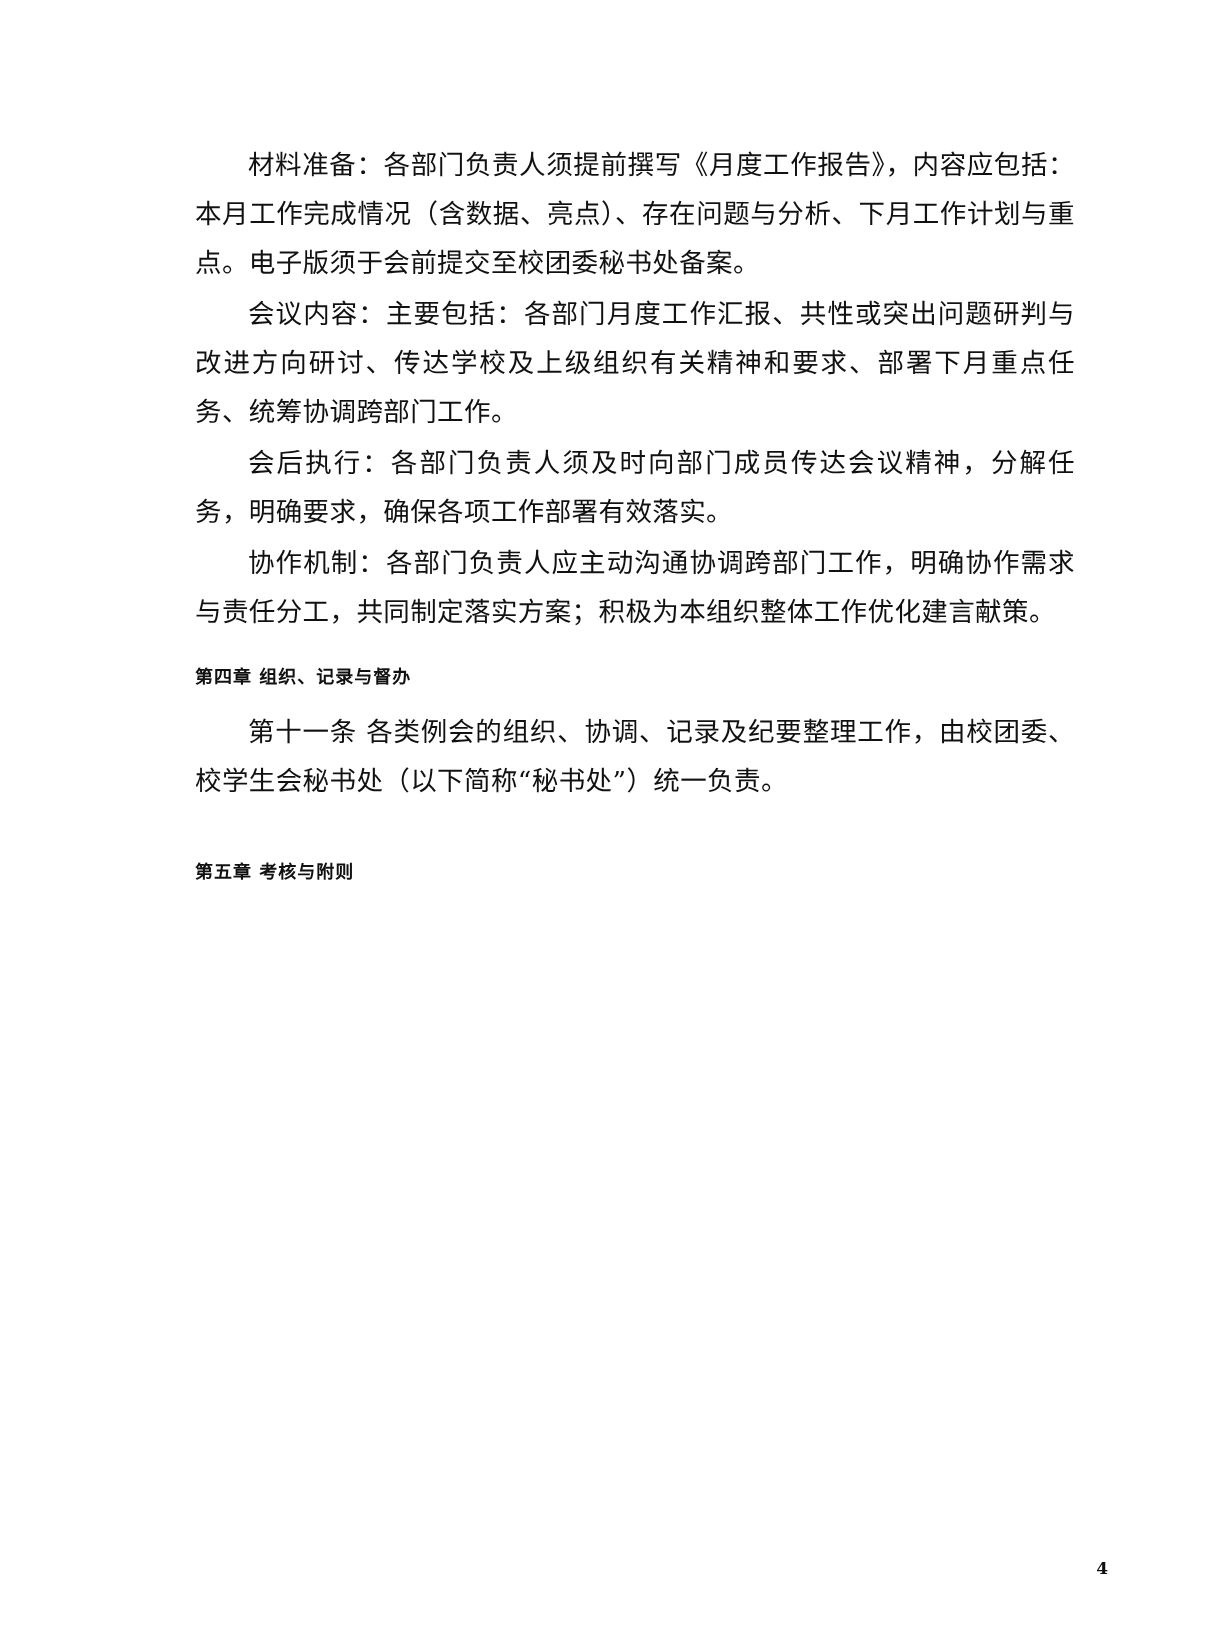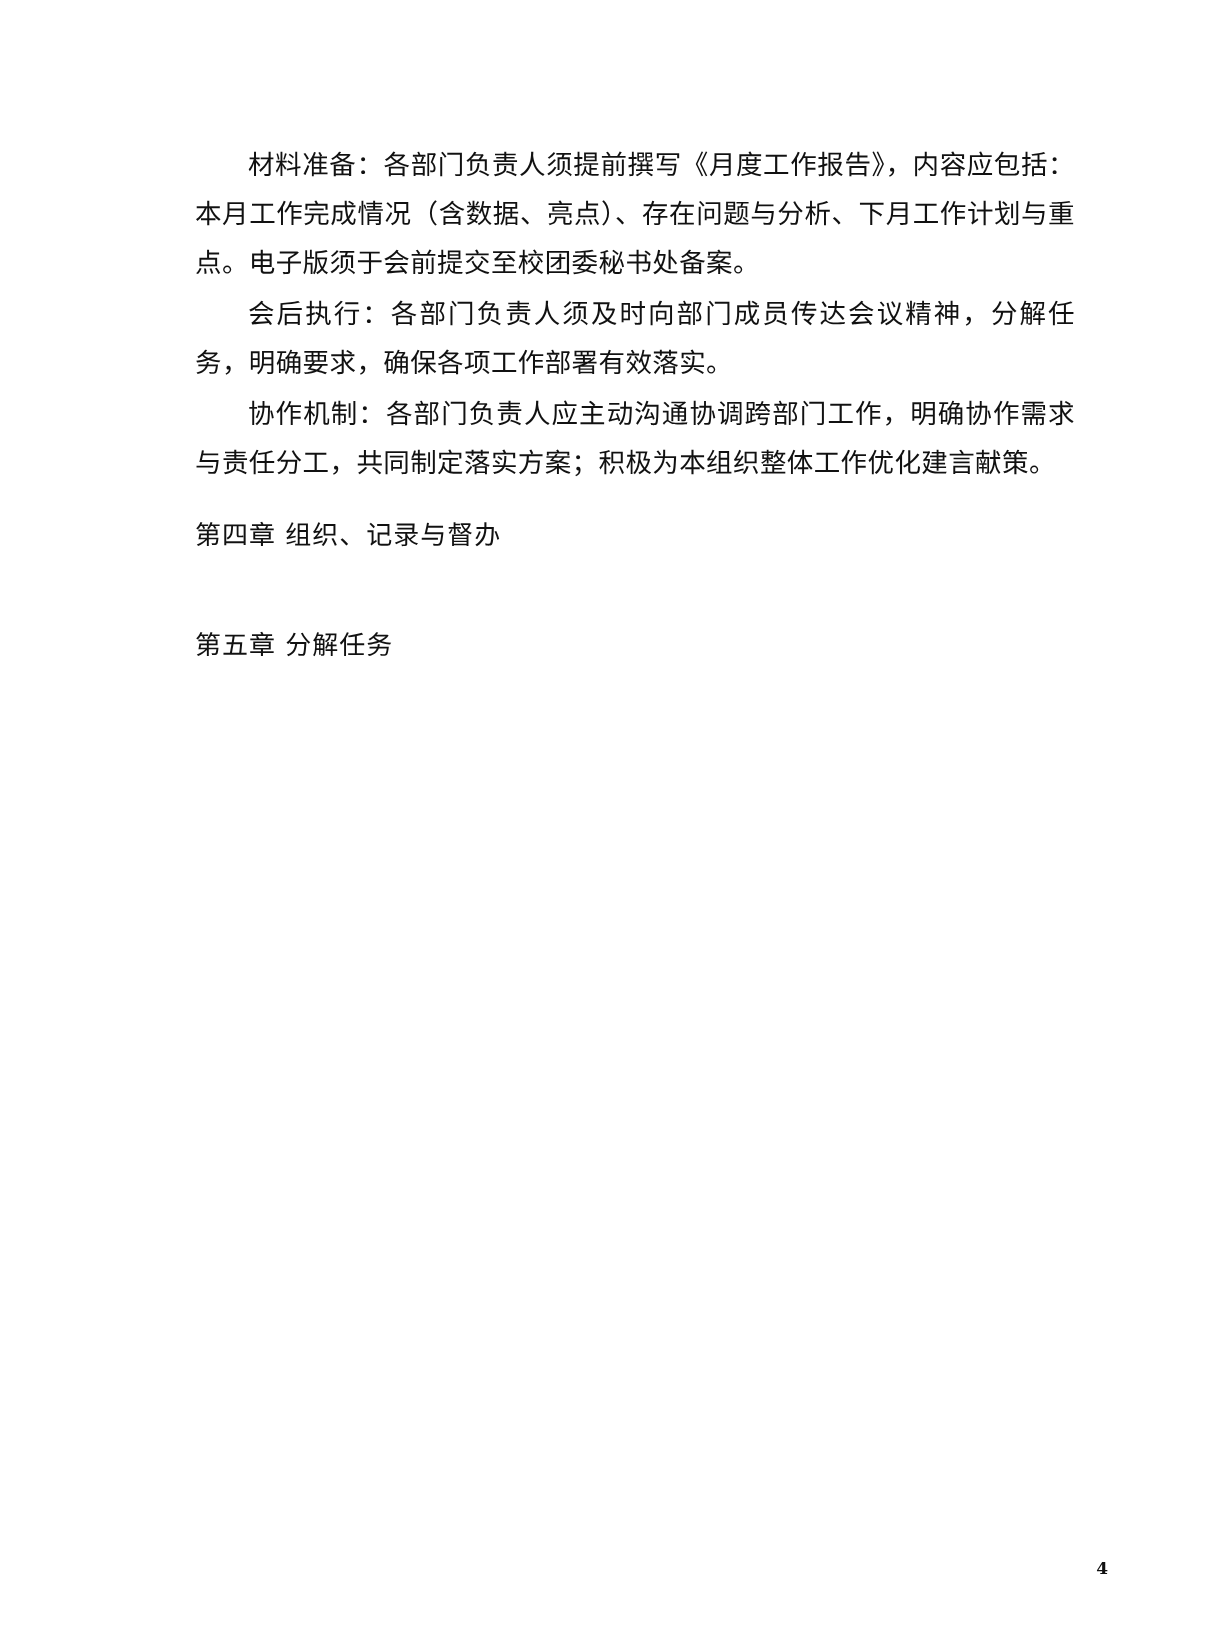--- a/index.html
+++ b/index.html
@@ -27,23 +27,23 @@
     font-size: 26.5px;
     line-height: 1.85;
     text-align: justify;
     text-justify: inter-ideograph;
     text-indent: 2em;
     letter-spacing: 0.4px;
     font-weight: 500;
   }
   h2.chapter {
     margin: 14px 0 6px 0;
-    font-size: 26px;
+    font-size: 18px;
     line-height: 1.85;
-    font-weight: normal;
+    font-weight: bold;
     text-indent: 0;
     letter-spacing: 1px;
   }
   .spacer-sm { height: 8px; }
   .spacer-md { height: 18px; }
   .page-number {
     position: absolute;
     right: 108px;
     bottom: 58px;
     font-size: 17px;
@@ -53,38 +53,40 @@
   }
 </style>
 </head>
 <body>
 
 <div class="page">
   <div class="doc-body">
 
     <p class="para">材料准备：各部门负责人须提前撰写《月度工作报告》，内容应包括：本月工作完成情况（含数据、亮点）、存在问题与分析、下月工作计划与重点。电子版须于会前提交至校团委秘书处备案。</p>
 
+    <p class="para">会议内容：主要包括：各部门月度工作汇报、共性或突出问题研判与改进方向研讨、传达学校及上级组织有关精神和要求、部署下月重点任务、统筹协调跨部门工作。</p>
 
     <p class="para">会后执行：各部门负责人须及时向部门成员传达会议精神，分解任务，明确要求，确保各项工作部署有效落实。</p>
 
     <p class="para">协作机制：各部门负责人应主动沟通协调跨部门工作，明确协作需求与责任分工，共同制定落实方案；积极为本组织整体工作优化建言献策。</p>
 
     <div class="spacer-sm"></div>
 
     <h2 class="chapter">第四章 组织、记录与督办</h2>
 
     <div class="spacer-sm"></div>
 
+    <p class="para">第十一条 各类例会的组织、协调、记录及纪要整理工作，由校团委、校学生会秘书处（以下简称“秘书处”）统一负责。</p>
 
     <div class="spacer-sm"></div>
 
 
     <div class="spacer-sm"></div>
 
 
     <div class="spacer-md"></div>
 
-    <h2 class="chapter">第五章 分解任务</h2>
+    <h2 class="chapter">第五章 考核与附则</h2>
 
   </div>
 
   <div class="page-number">4</div>
 </div>
 
 </body></html>

